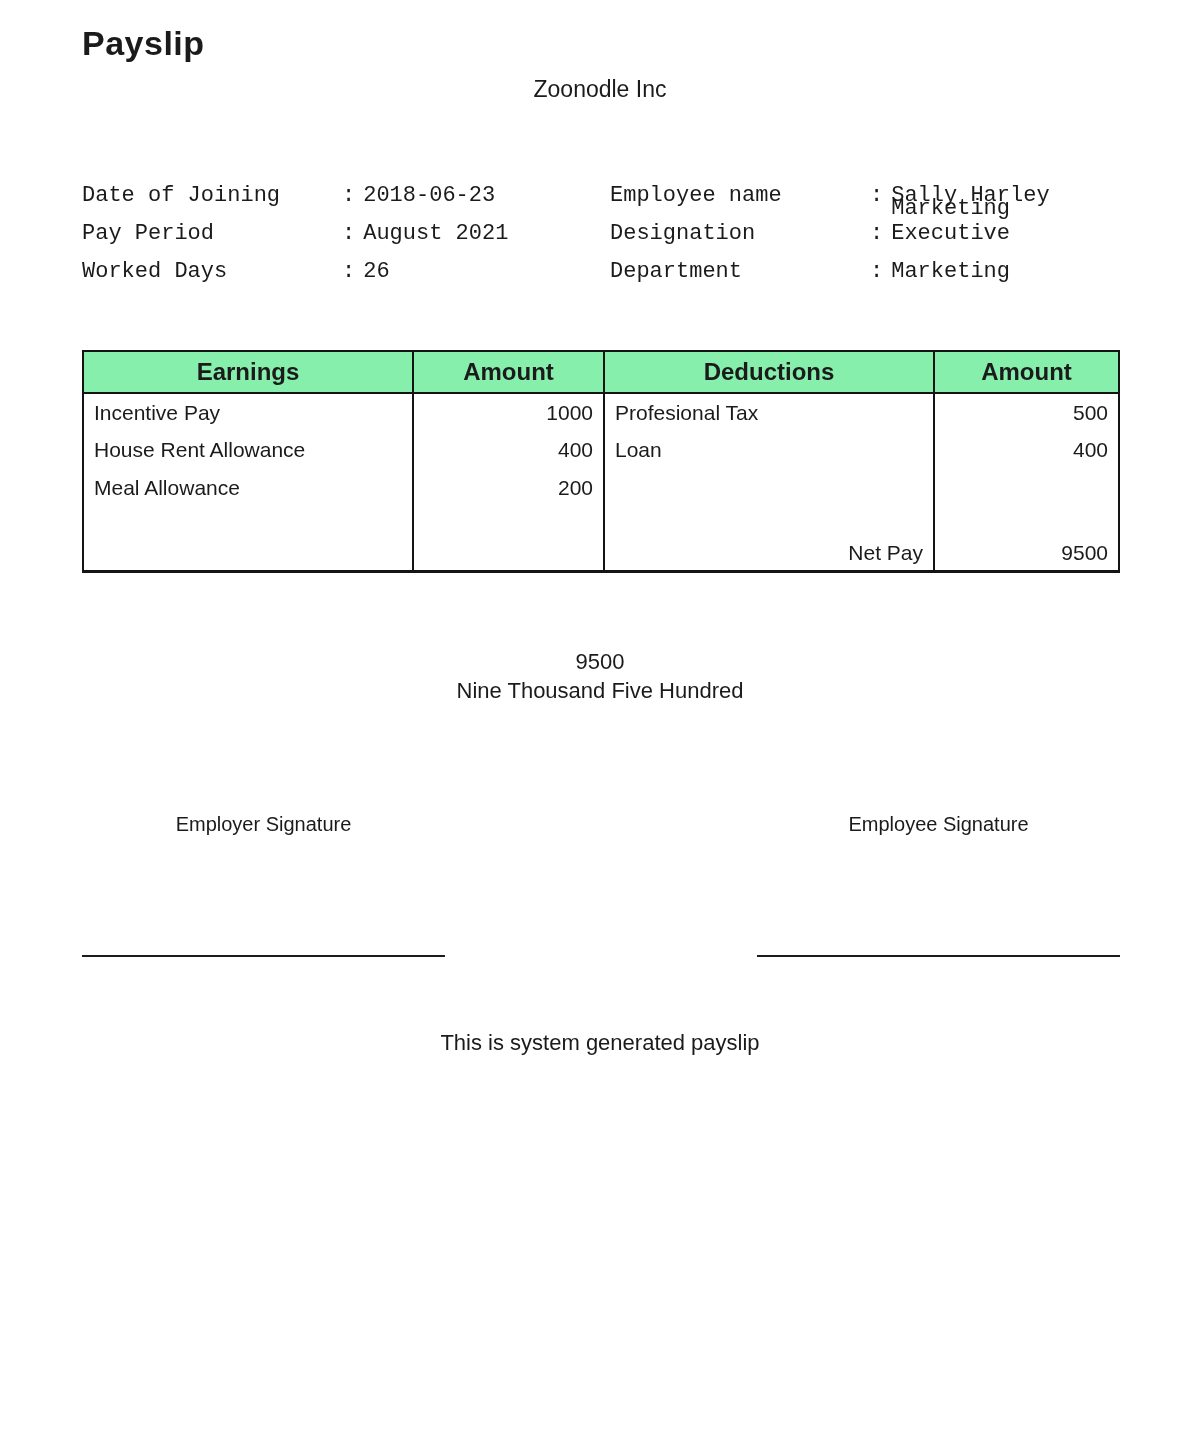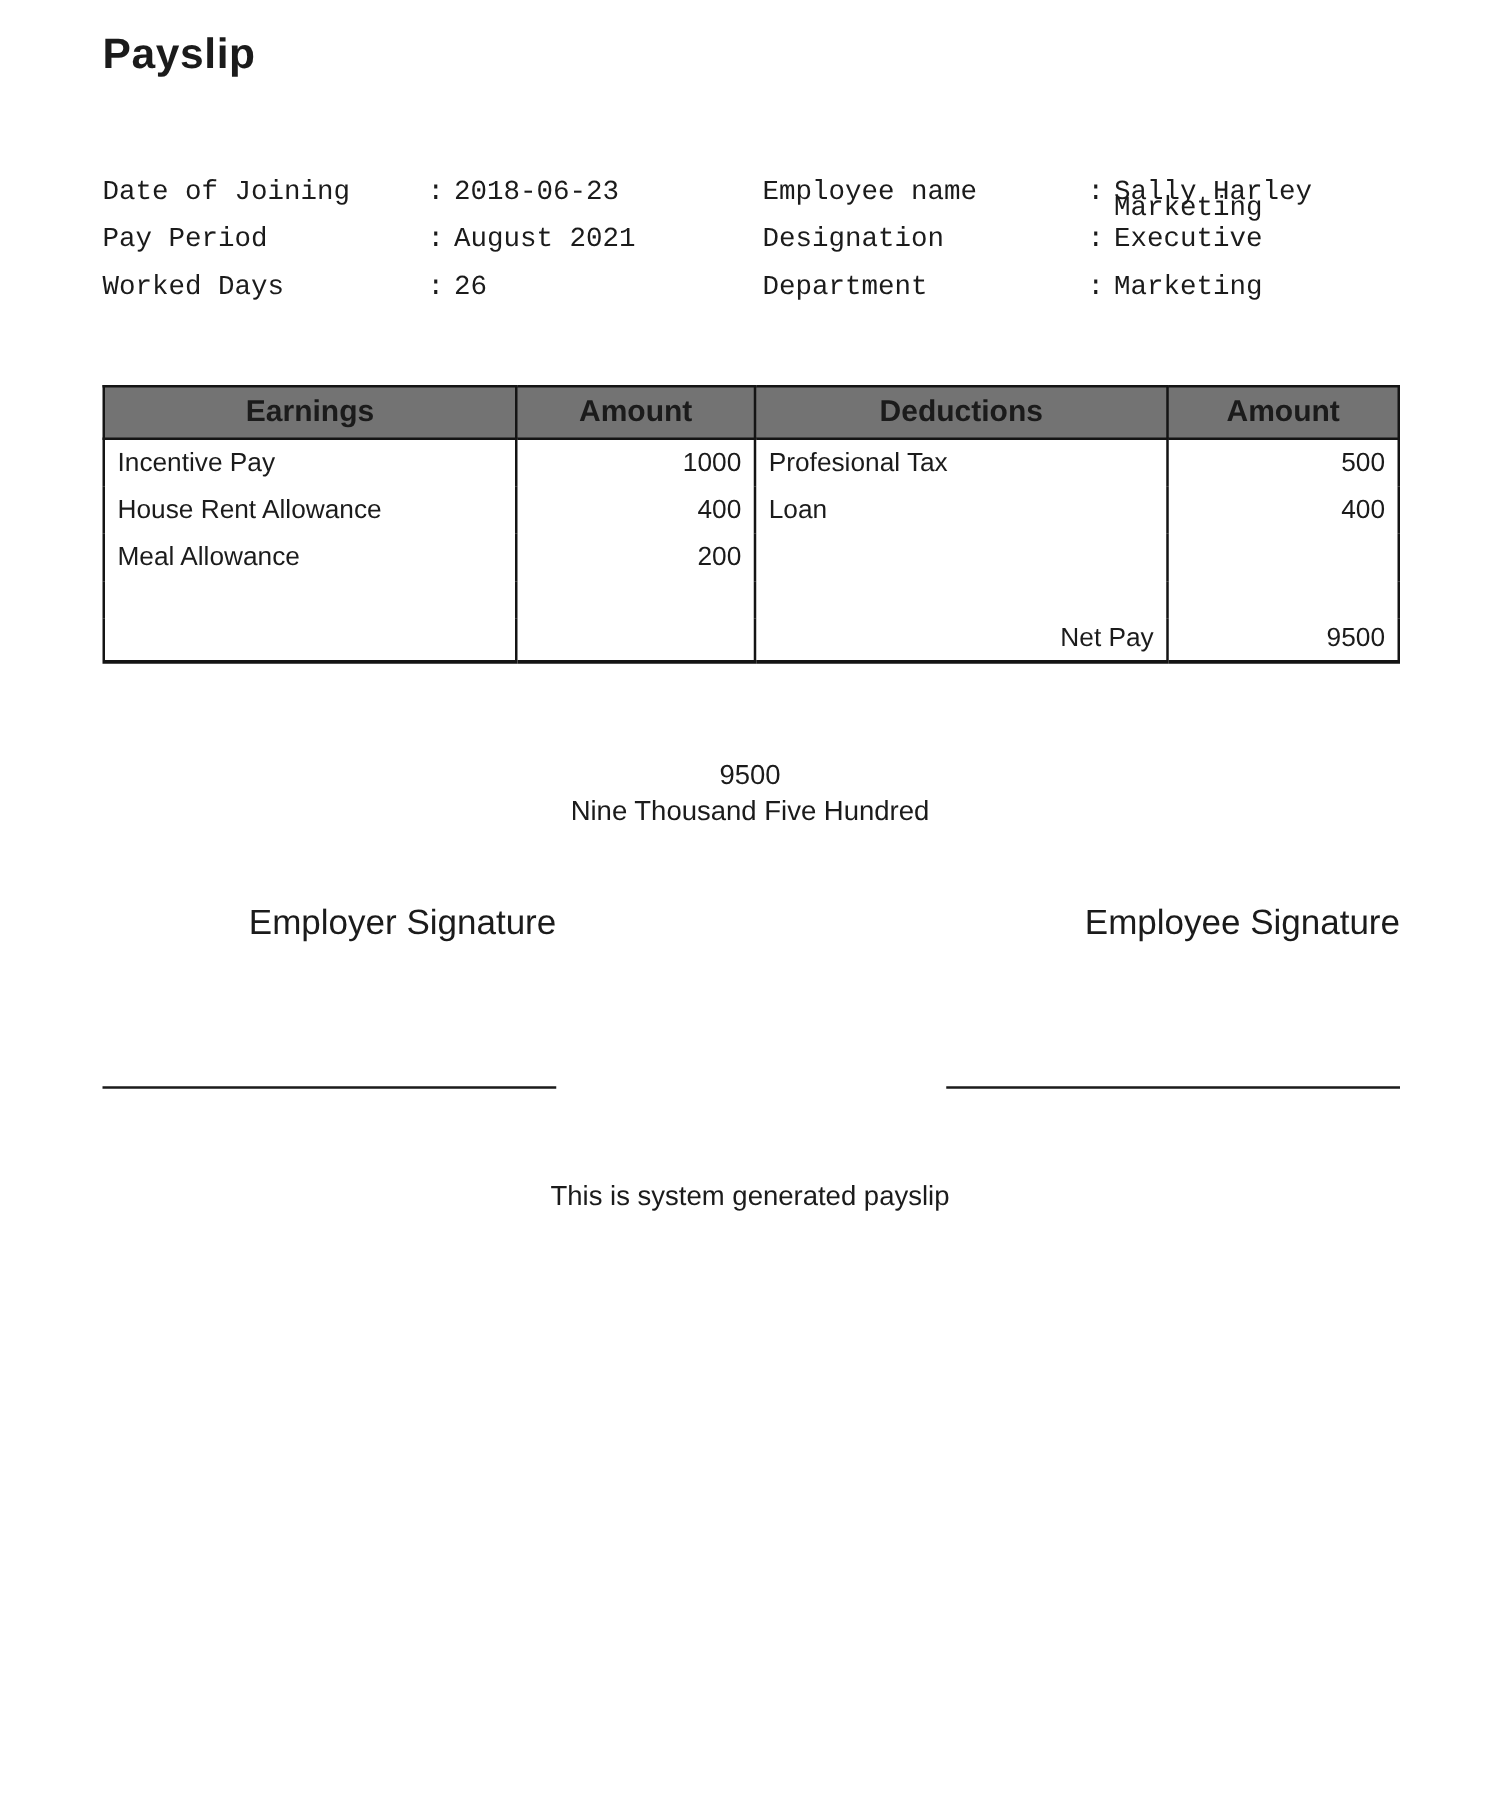--- a/index.html
+++ b/index.html
@@ -45,21 +45,21 @@
   
   table.pay-table {
     margin-top: 66px;
     width: 100%;
     border-collapse: collapse;
     border: 2px solid #141414;
     table-layout: fixed;
   }
   .pay-table th {
     border: 2px solid #141414;
-    background: #737373;
+    background: #86efac;
     font-size: 24px;
     font-weight: 700;
     height: 42px;
     text-align: center;
     vertical-align: middle;
   }
   .pay-table td {
     border-left: 2px solid #141414;
     border-right: 2px solid #141414;
     font-size: 21px;
@@ -83,37 +83,38 @@
   }
 
   
   .signatures {
     display: flex;
     justify-content: space-between;
     margin-top: 62px;
   }
   .sig-block { width: 363px; }
   .sig-block.right { margin-right: -2px; }
-  .sig-label { text-align: right; font-size: 28px; line-height: 26px; }
+  .sig-label { text-align: center; font-size: 20px; line-height: 26px; margin-top: 44px; }
   .sig-line { margin-top: 118px; border-bottom: 2px solid #1b1b1b; height: 0; }
 
   
   .footer-note {
     margin-top: 72px;
     text-align: center;
     font-size: 22px;
     line-height: 28px;
   }
 </style>
 </head>
 <body>
 
 <div class="page">
 
   <div class="doc-title">Payslip</div>
+  <div class="company-name">Zoonodle Inc</div>
 
   <div class="info">
     <div class="info-col-left">
       <div class="info-row">
         <span class="info-label">Date of Joining</span>
         <span class="info-sep">:</span>
         <span class="info-value">2018-06-23</span>
       </div>
       <div class="info-row">
         <span class="info-label">Pay Period</span>

